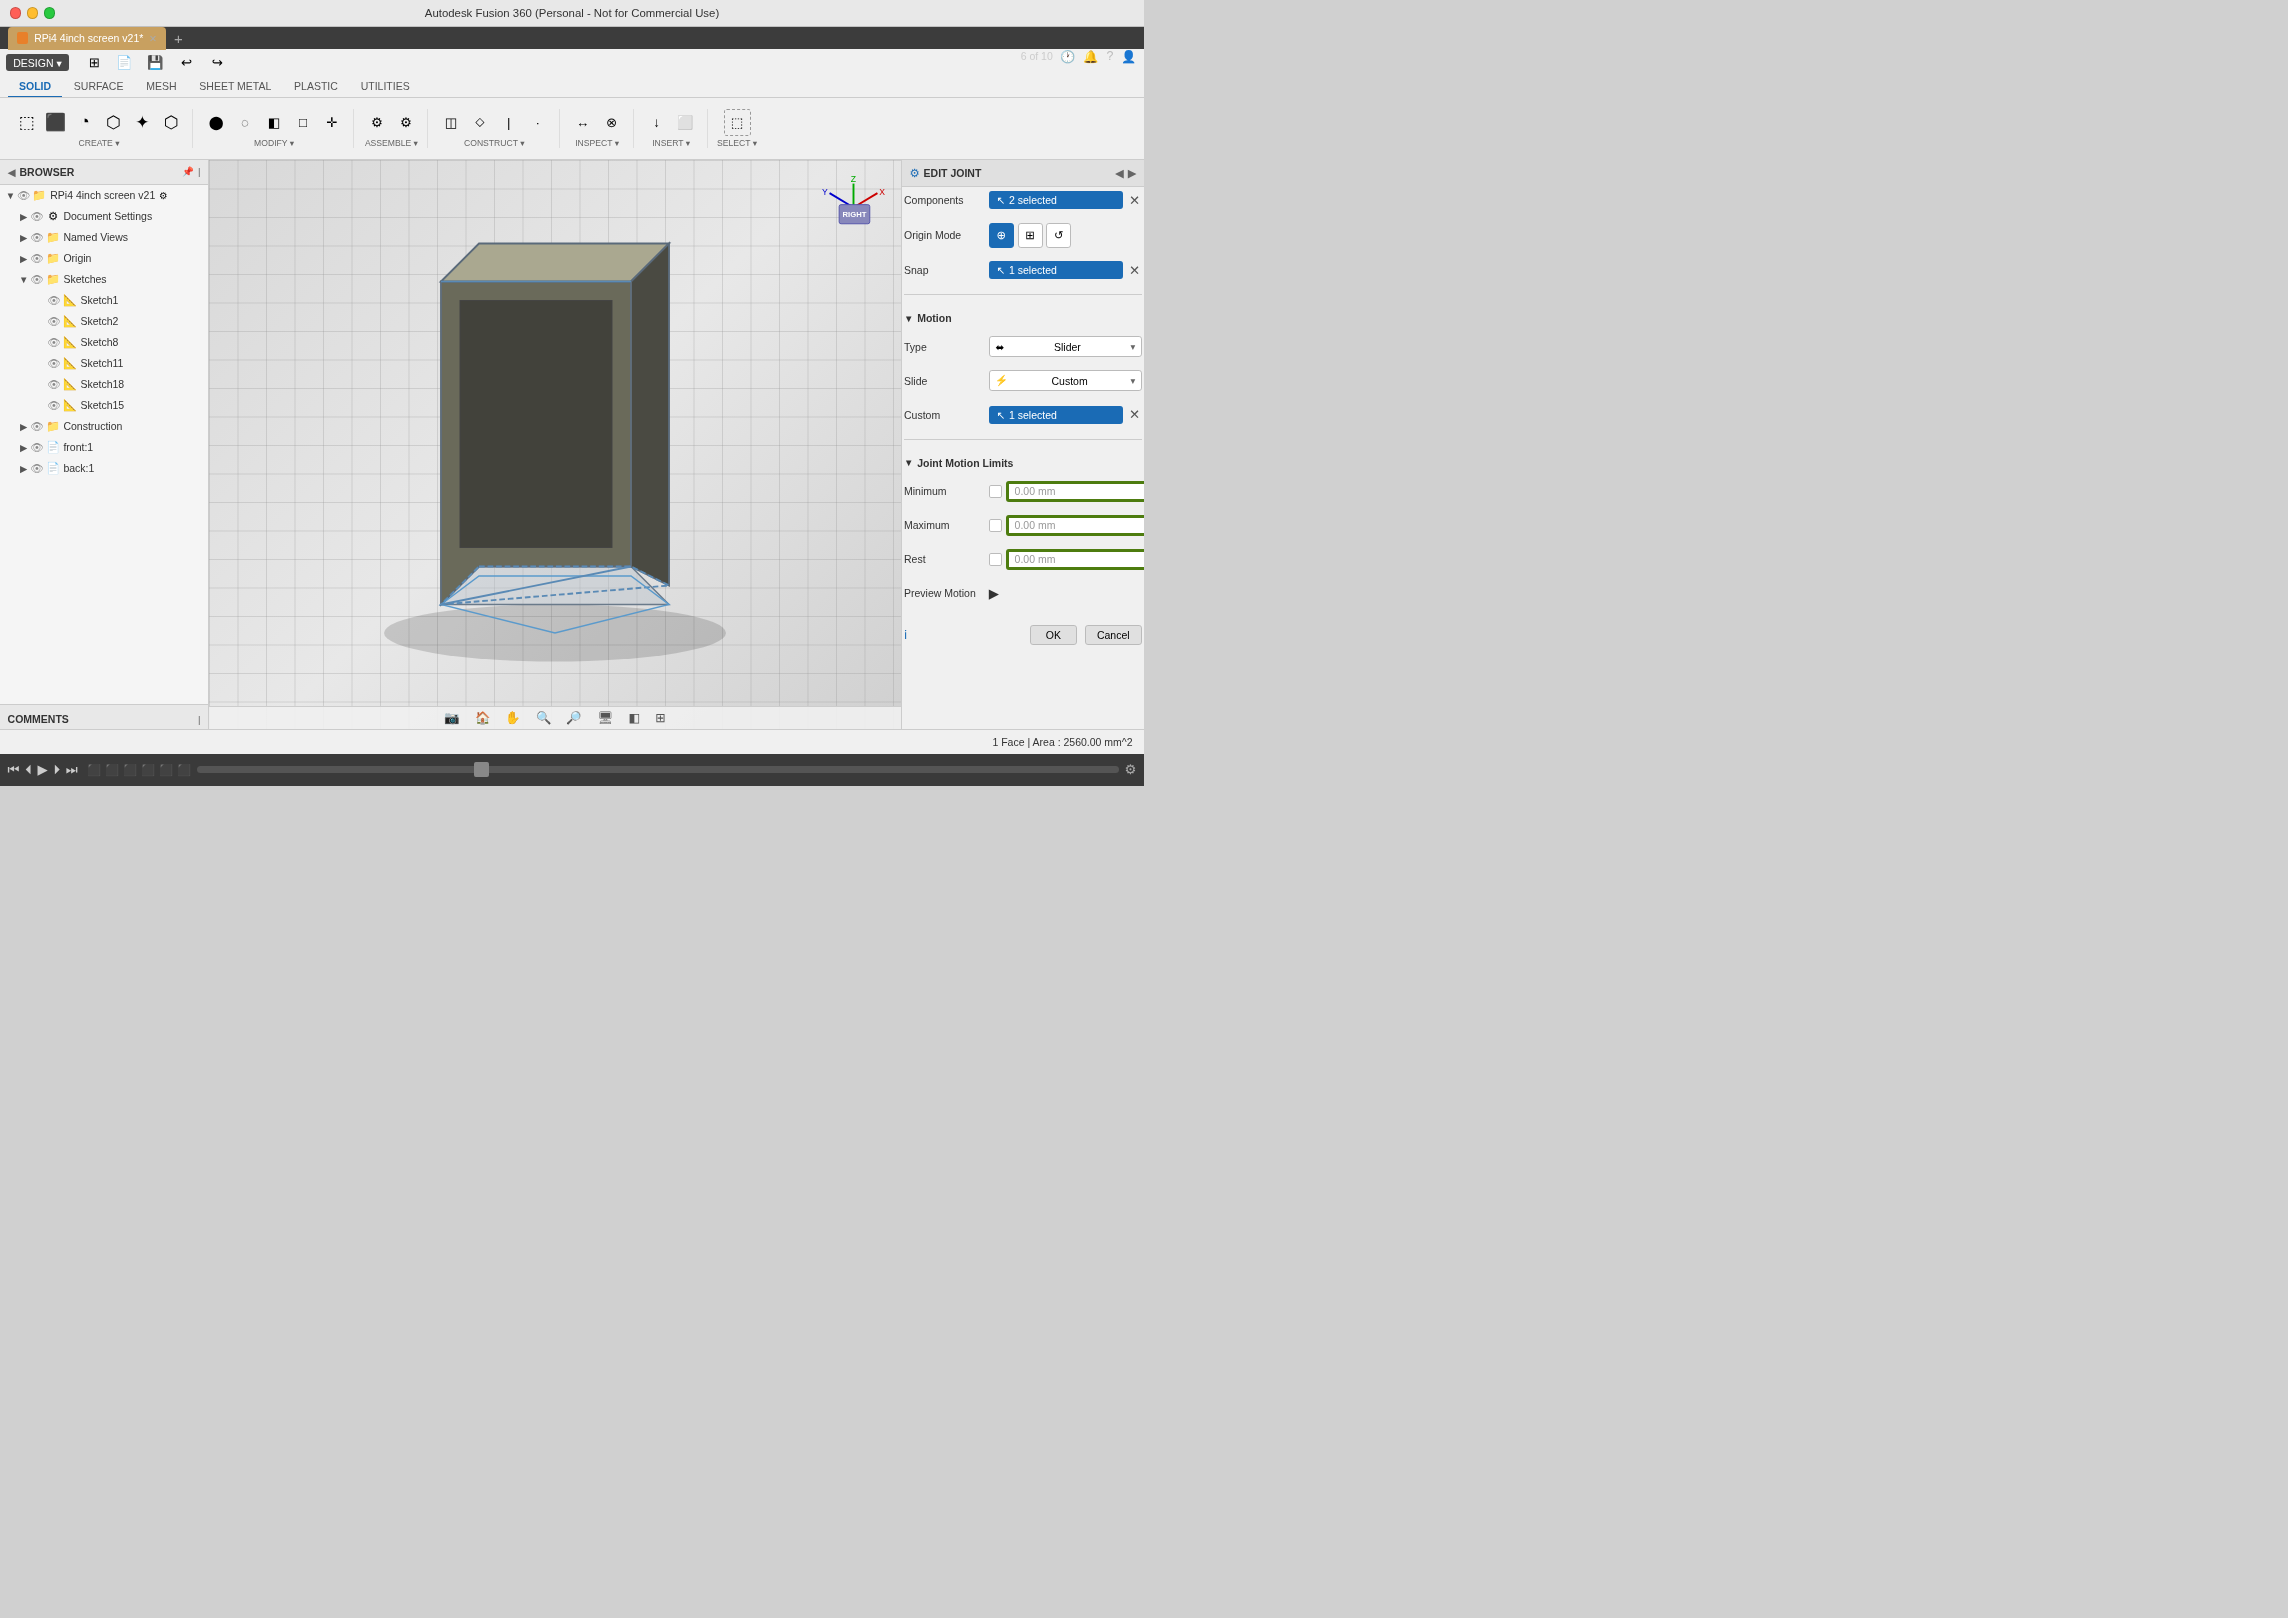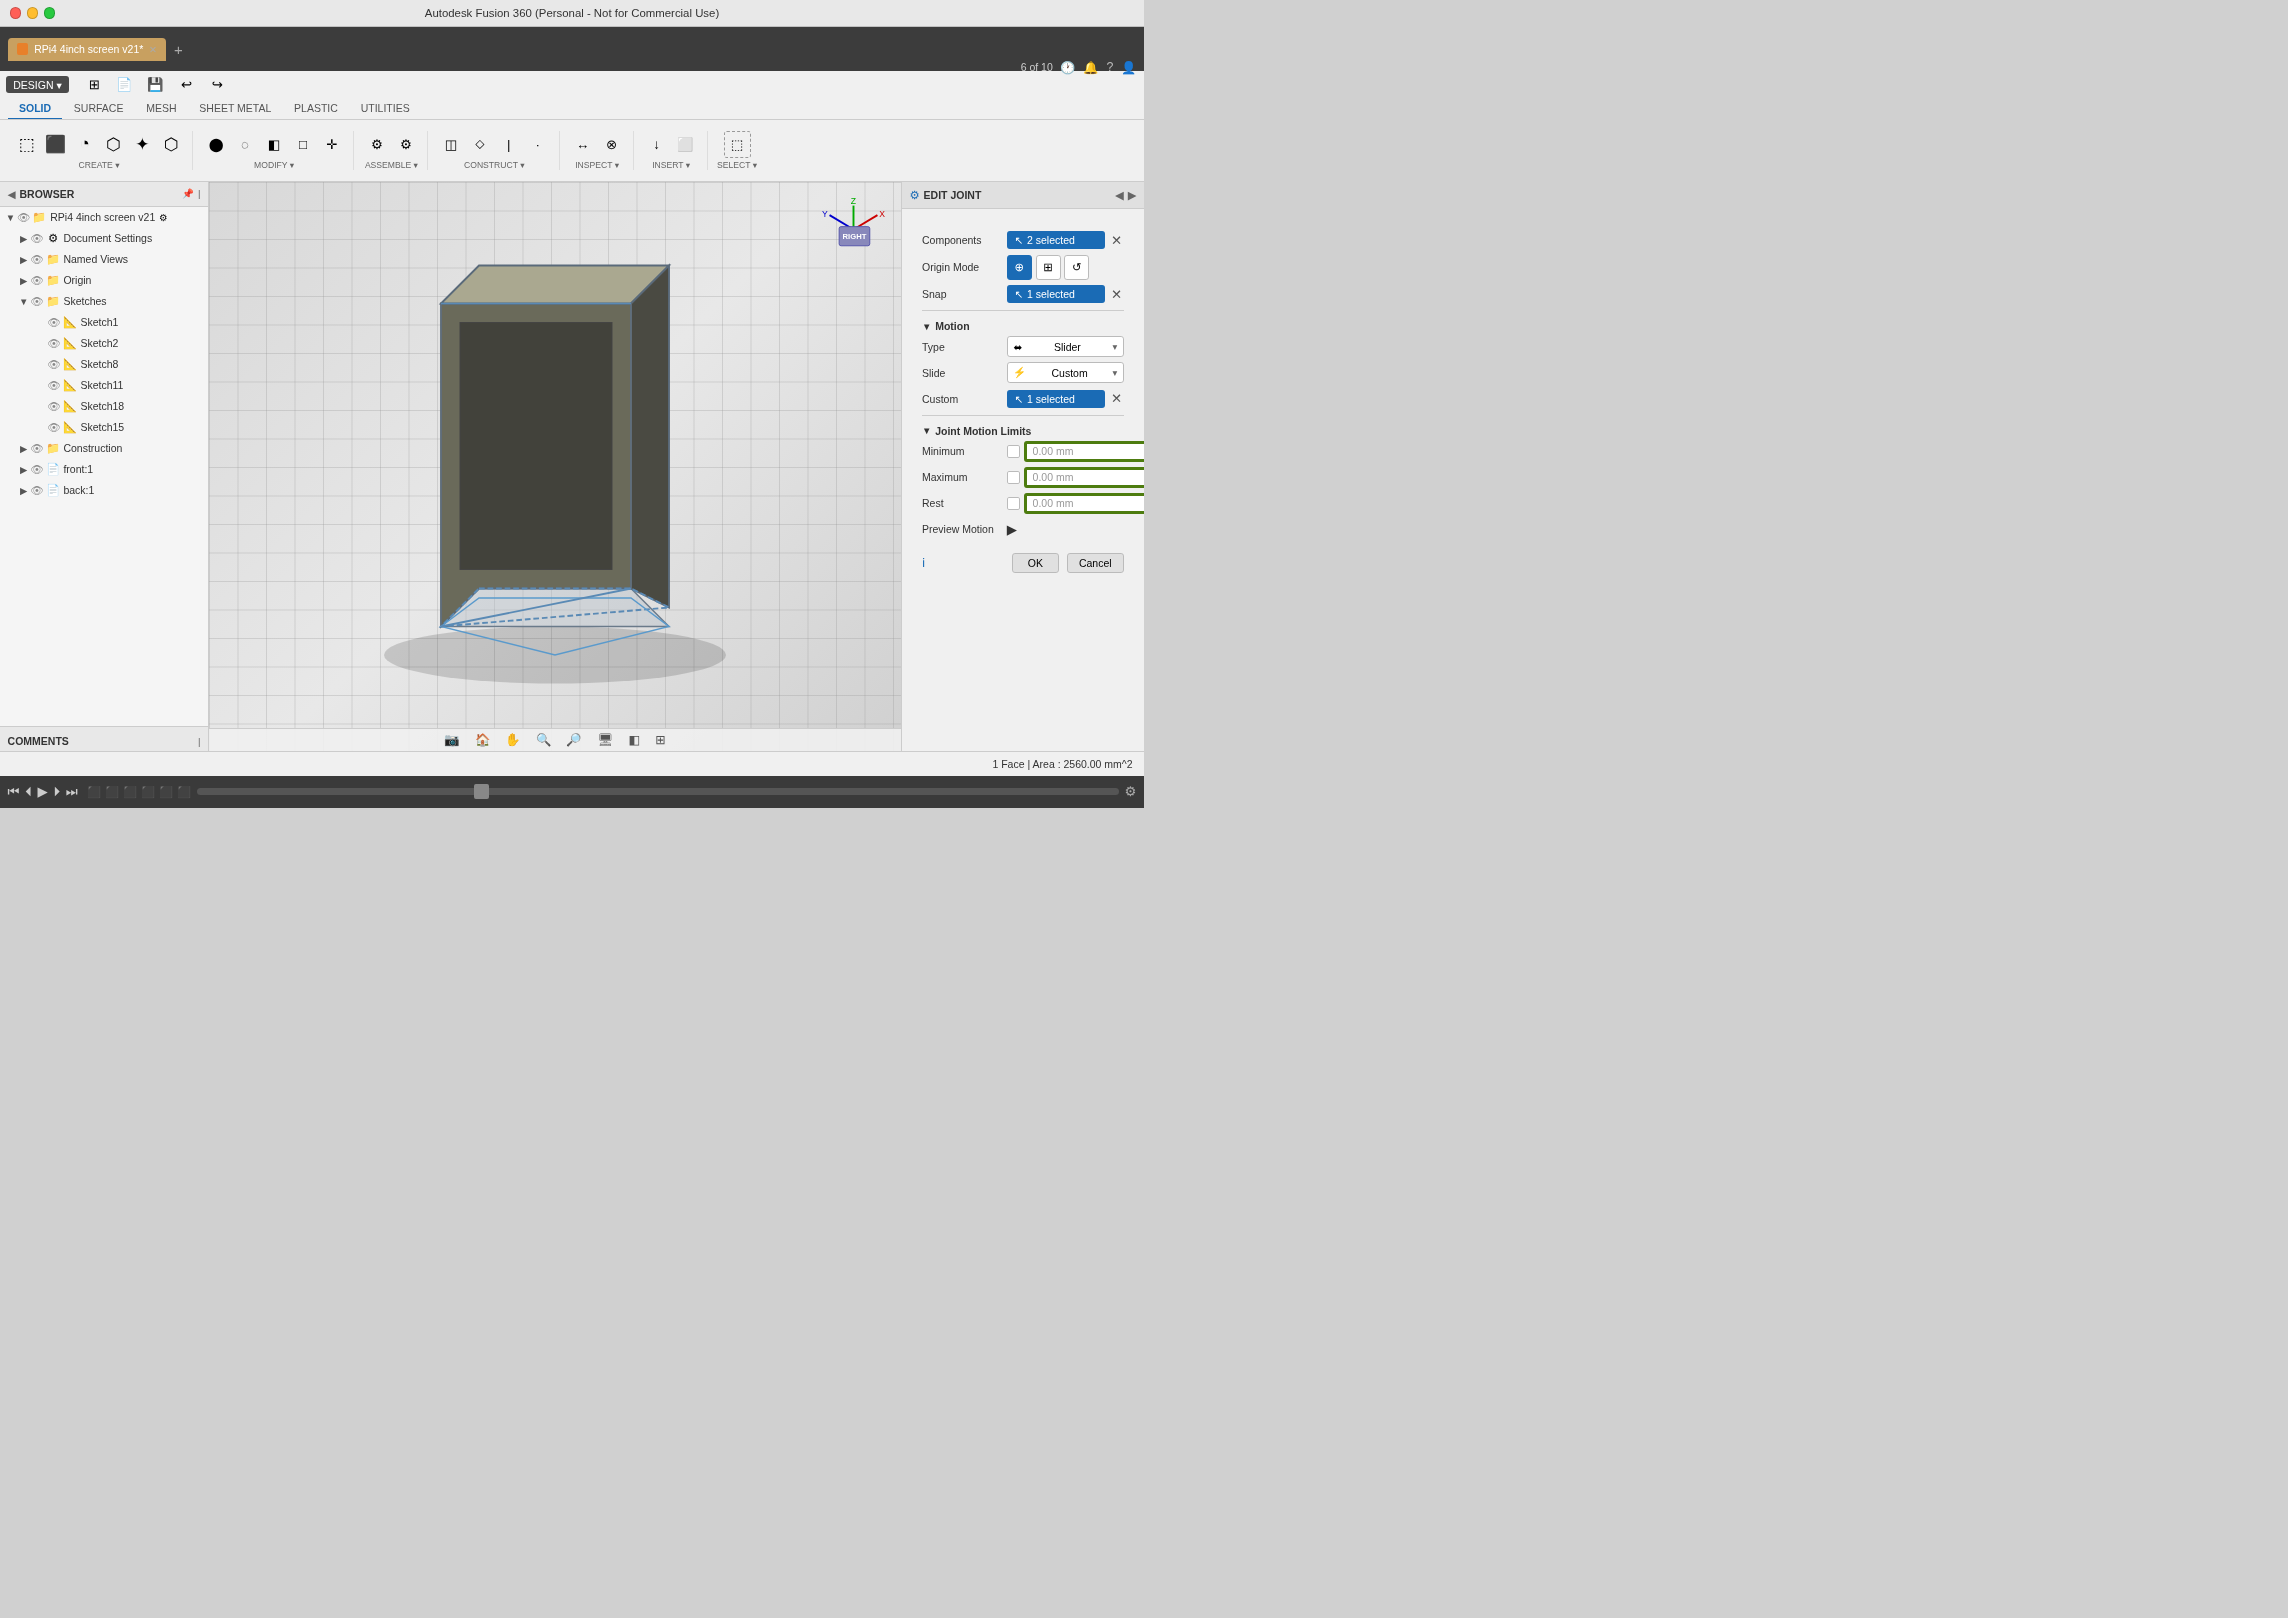--- a/index.html
+++ b/index.html
@@ -38,21 +38,21 @@
     .tb-max { background: #28c940; }
     .titlebar-text {
       font-size: 11.4px;
       color: #333;
       font-weight: 500;
     }
 
     
     .tabbar {
       background: #3c3c3c;
-      height: 44px;
+      height: 22px;
       display: flex;
       align-items: center;
       padding: 0 7.6px;
       gap: 3.8px;
     }
     .tab-item {
       background: #5a5a5a;
       color: #ccc;
       padding: 2.9px 9.5px;
       border-radius: 3.8px 3.8px 0 0;
@@ -320,24 +320,24 @@
       color: #333;
       flex: 1;
     }
     .panel-arrows {
       display: flex;
       gap: 3.8px;
       color: #666;
       font-size: 11.4px;
     }
     .panel-body {
-      padding: 20px;
+      padding: 2px;
       display: flex;
       flex-direction: column;
-      gap: 3px;
+      gap: 11px;
       overflow-y: auto;
       flex: 1;
     }
     .panel-row {
       display: flex;
       align-items: center;
       gap: 3.8px;
       min-height: 23px;
     }
     .panel-label {

